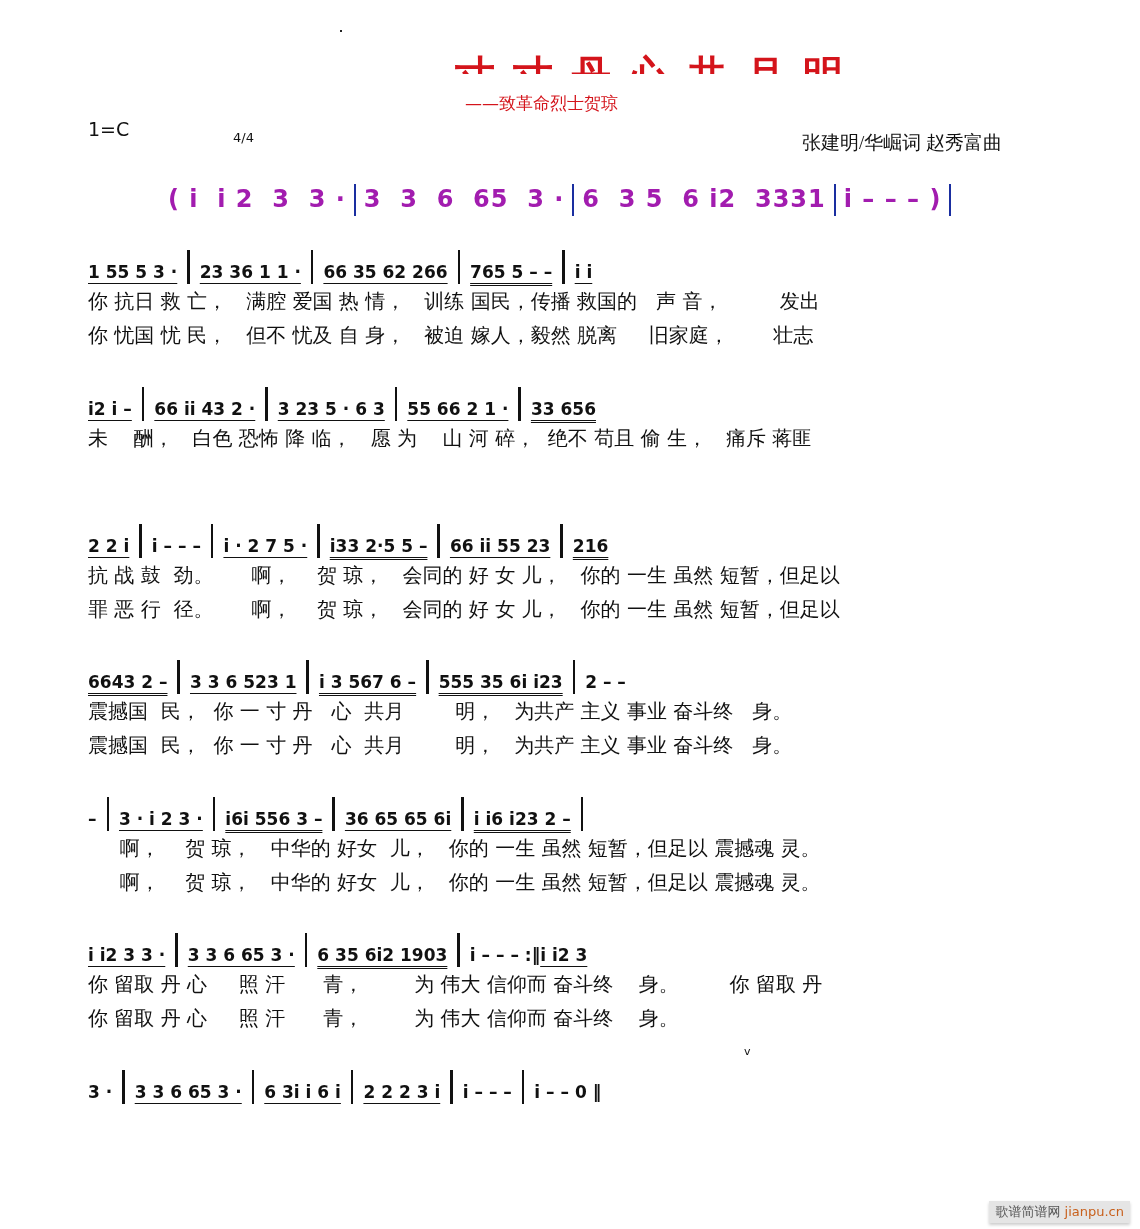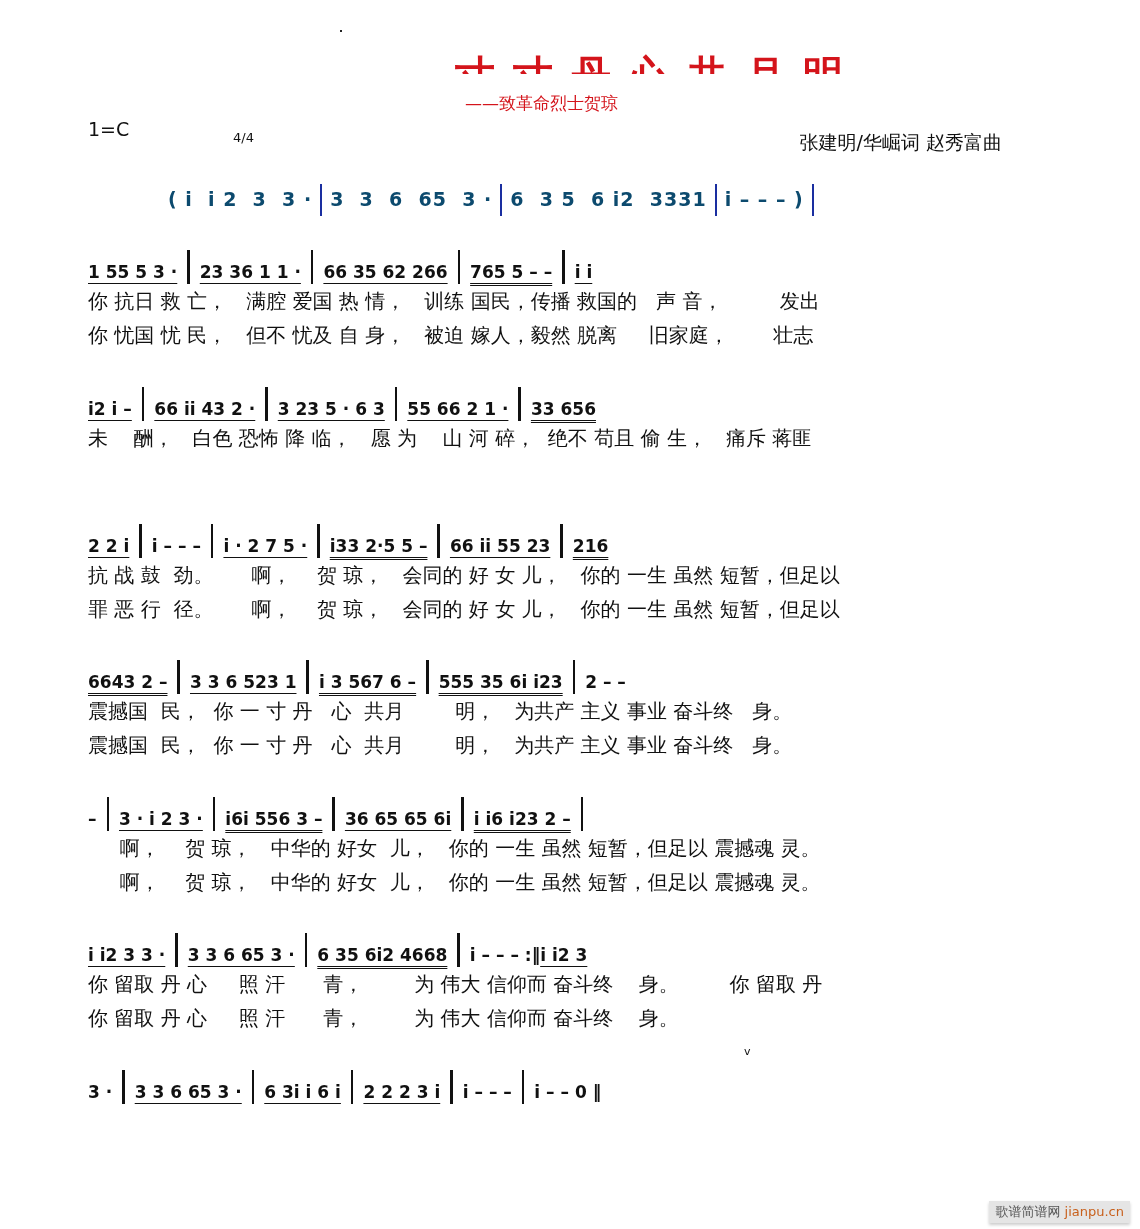--- a/index.html
+++ b/index.html
@@ -5,22 +5,22 @@
   html, body { margin:0; padding:0; background:#ffffff; }
   body { width:1140px; height:1229px; position:relative; overflow:hidden;
          font-family:"DejaVu Sans", "Liberation Sans", sans-serif; color:#111; }
   .abs { position:absolute; }
   .stray-dot { left:340px; top:30px; width:2px; height:2px; background:#222; }
   .title { left:455px; top:40px; font-size:40px; font-weight:bold; color:#d4141b;
            letter-spacing:18px; height:34px; overflow:hidden; line-height:70px; }
   .subtitle { left:465px; top:92px; font-size:17px; color:#d4141b; }
   .key { left:88px; top:118px; font-size:19px; }
   .meter { left:233px; top:130px; font-size:13px; }
-  .credits { right:138px; top:130px; font-size:19px; }
-  .intro { left:168px; top:184px; font-size:19px; color:#0c4a6e; font-weight:bold;
+  .credits { right:138px; top:130px; font-size:19px;font-family:Liberation Serif, serif; }
+  .intro { left:168px; top:184px; font-size:24px; color:#a21caf; font-weight:bold;
            white-space:pre; letter-spacing:1px; }
   .intro .bar { display:inline-block; width:2px; height:32px; background:#1a2ea0;
                 vertical-align:middle; margin:0 8px; }
   .system { position:absolute; left:88px; width:950px; }
   .notes { height:34px; position:relative; font-size:17px; font-weight:bold;
            white-space:nowrap; display:flex; align-items:center; }
   .notes .m { display:inline-flex; align-items:center;margin-top:9px; }
   .notes .b { display:inline-block; width:2.5px; height:34px; background:#111; margin:0 10px; }
   .notes .u { text-decoration:underline; text-underline-offset:5px; }
   .notes .uu { text-decoration:underline double; text-underline-offset:5px; }
@@ -122,21 +122,21 @@
   <div class="lyric">     啊，    贺 琼，   中华的 好女  儿，   你的 一生 虽然 短暂，但足以 震撼魂 灵。</div>
   <div class="lyric">     啊，    贺 琼，   中华的 好女  儿，   你的 一生 虽然 短暂，但足以 震撼魂 灵。</div>
 </div>
 
 <div class="system" style="top:933px;">
   <div class="notes">
     <span class="m u">i  i2  3  3 ·</span>
       <span class="b"></span>
     <span class="m u">3  3  6  65  3 ·</span>
       <span class="b"></span>
-    <span class="m uu">6  35  6i2  4668</span>
+    <span class="m uu">6  35  6i2  1903</span>
       <span class="b"></span>
     <span class="m">i – – – :‖</span>
     <span class="m u">i  i2  3</span>
   </div>
   <div class="lyric">你 留取 丹 心     照 汗      青，        为 伟大 信仰而 奋斗终    身。        你 留取 丹</div>
   <div class="lyric">你 留取 丹 心     照 汗      青，        为 伟大 信仰而 奋斗终    身。</div>
   <div class="abs" style="left:656px;top:112px;font-size:11px;">v</div>
 </div>
 
 <div class="system" style="top:1070px;">

